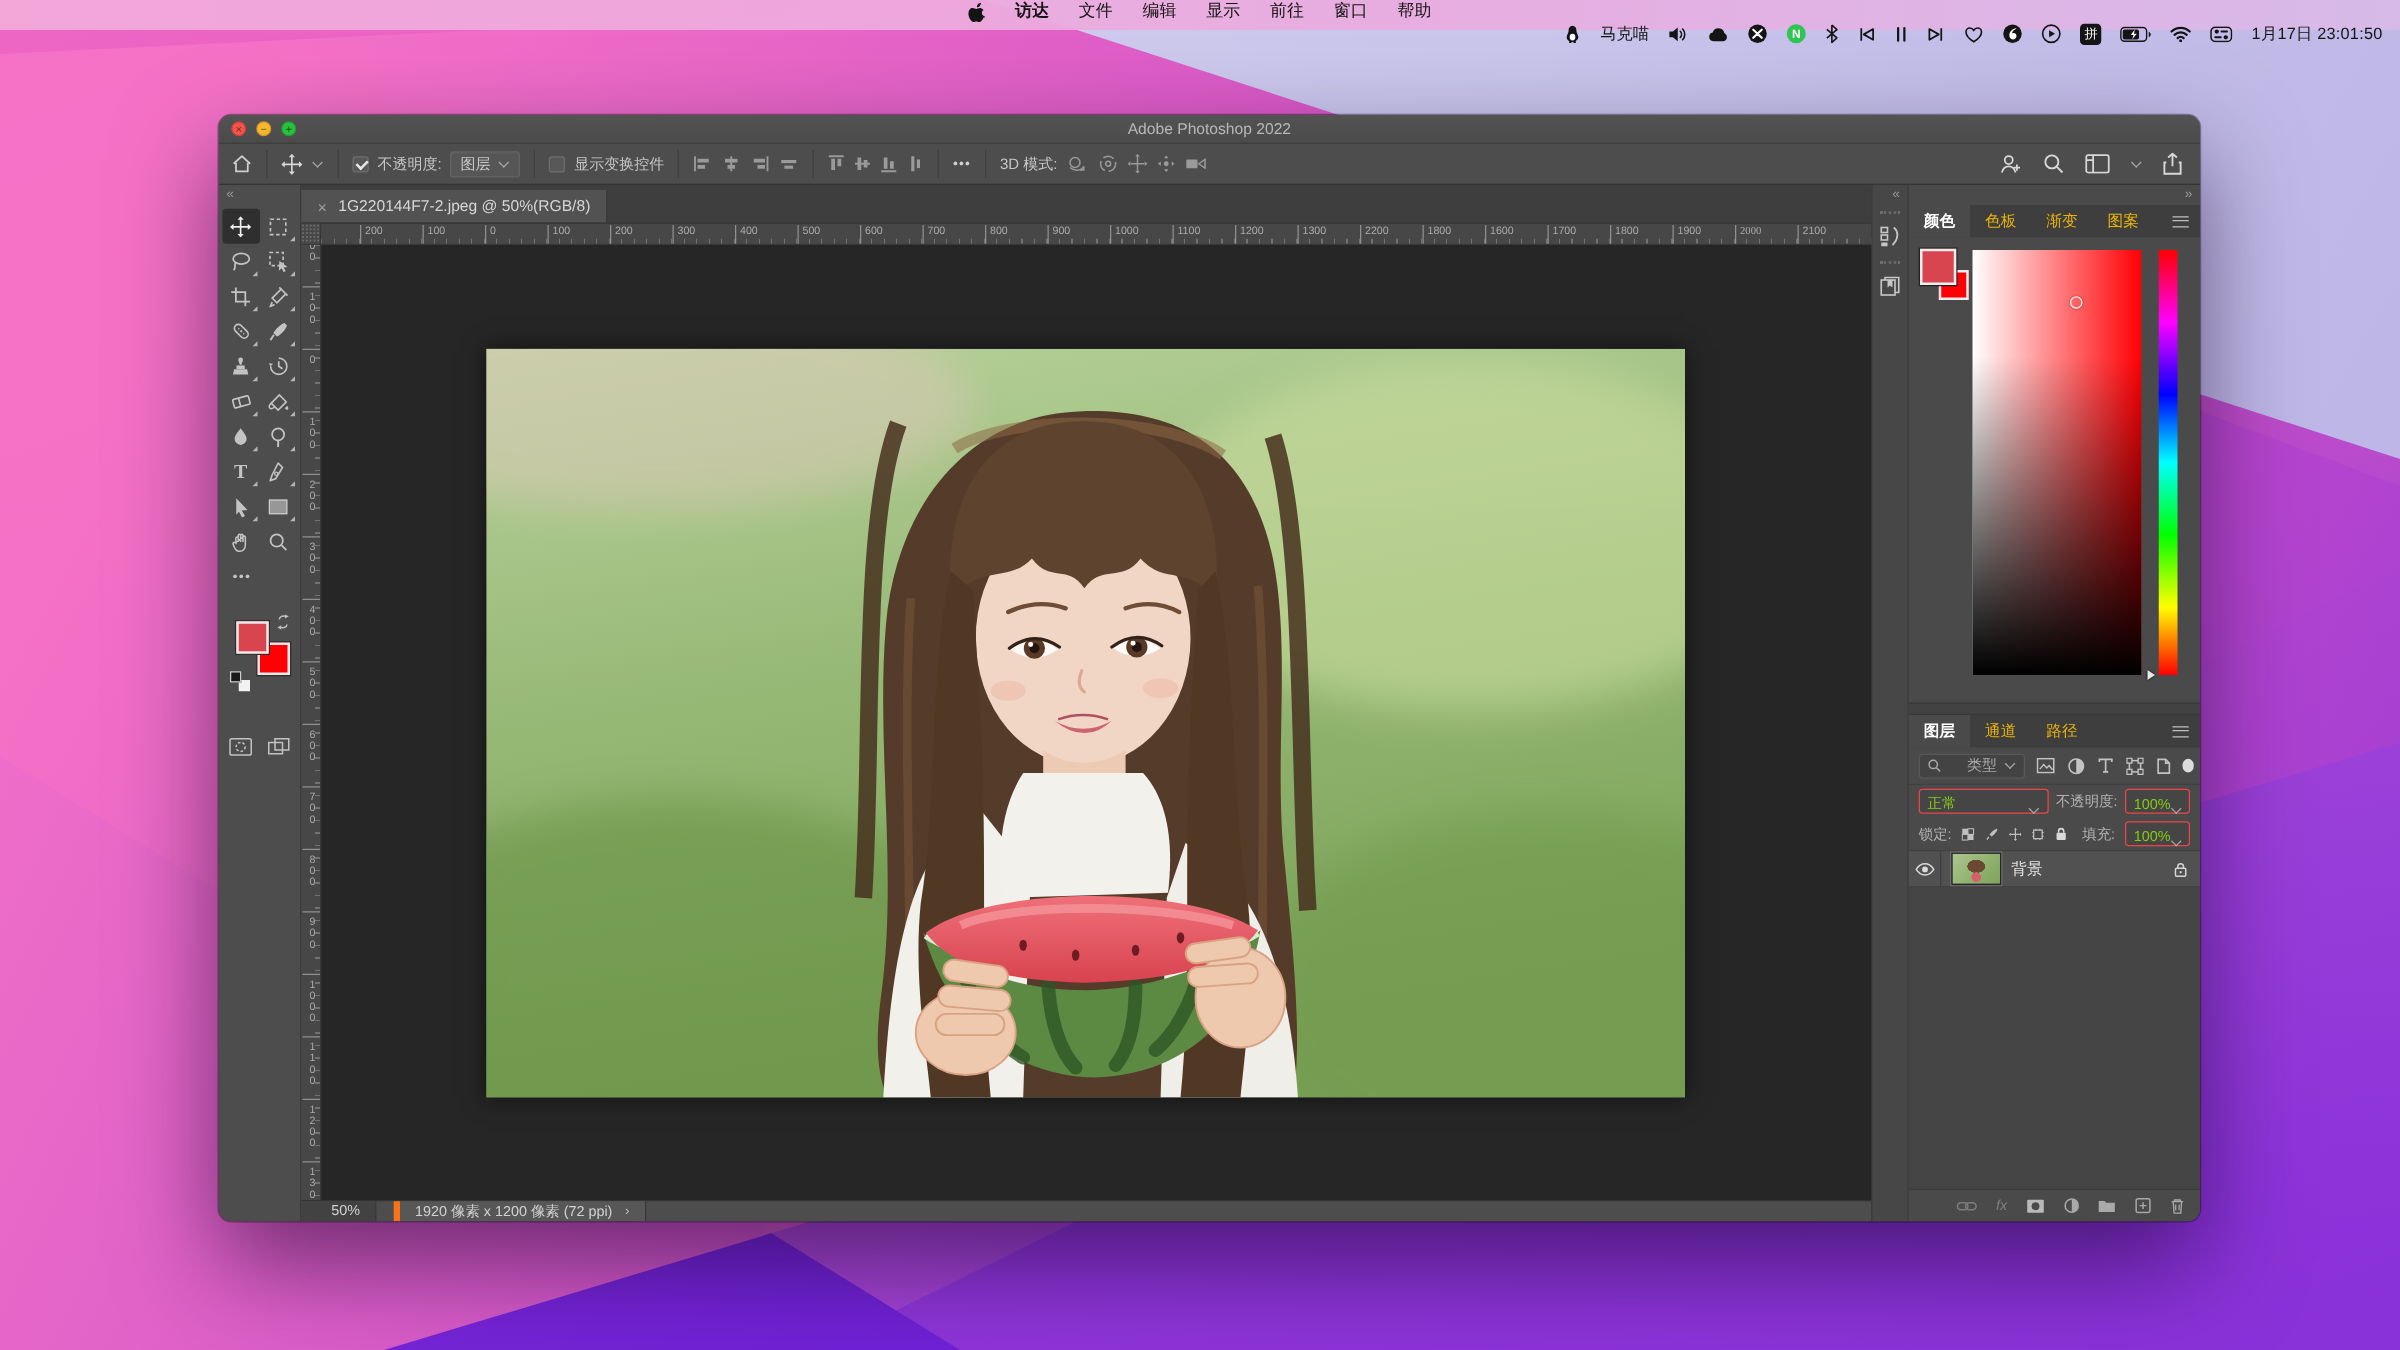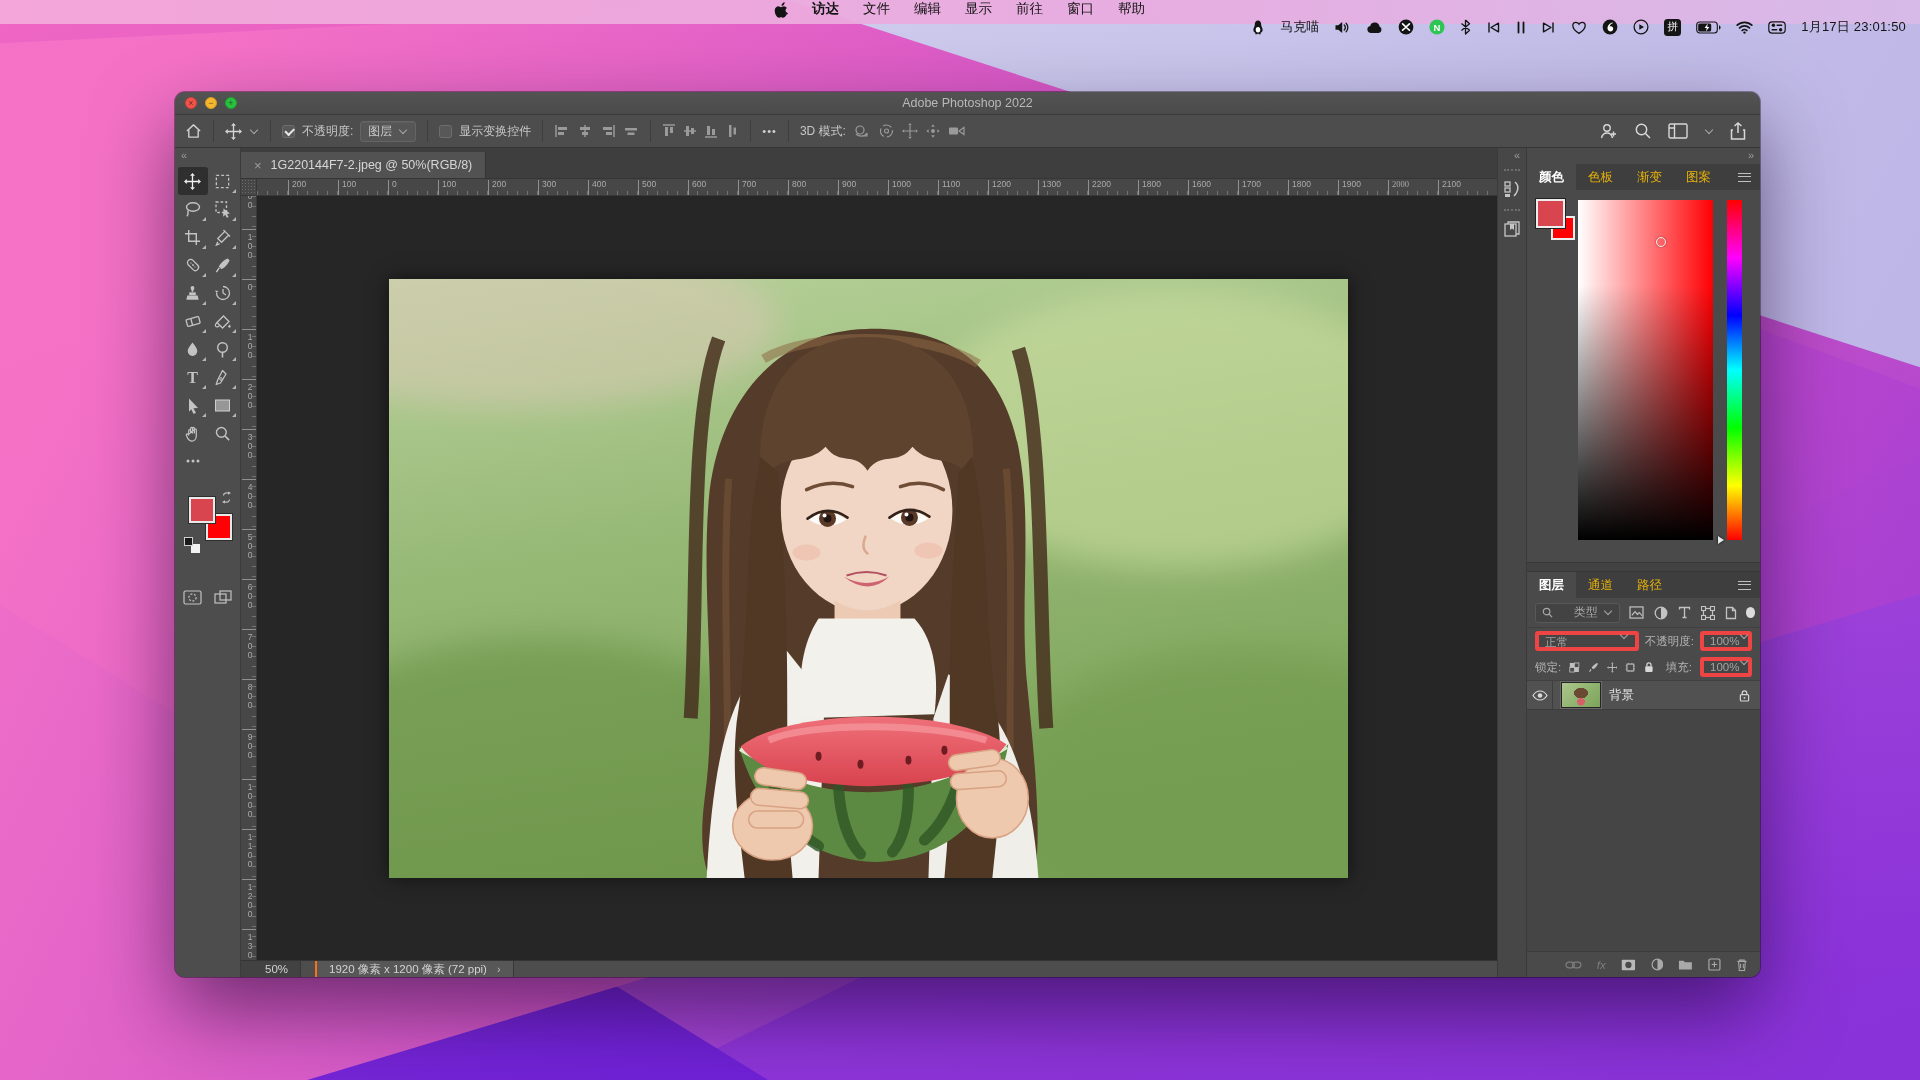--- a/index.html
+++ b/index.html
@@ -93,21 +93,21 @@
   .view { flex:1; display:flex; position:relative; }
   .vruler { width:16px; background:#474747; border-right:1px solid #383838; position:relative; overflow:hidden;
      background-image:repeating-linear-gradient(to bottom, rgba(150,150,150,.55) 0 1px, transparent 1px 10px);
      background-size:4px 100%; background-repeat:no-repeat; background-position:100% 0; }
   .rv-label { position:absolute; left:1px; width:14px; border-top:1px solid #909090; font-size:8.5px; color:#ababab;
      writing-mode:vertical-rl; text-orientation:upright; letter-spacing:-1px; padding-top:2px; line-height:12px; }
   .pasteboard { flex:1; background:#262626; position:relative; }
   .canvas { position:absolute; left:132px; top:83px; width:959px; height:599px; box-shadow:0 0 18px rgba(0,0,0,.55); }
   .statusbar { height:17px; background:#4d4d4d; border-top:1px solid #343434; display:flex; align-items:center; font-size:11.5px; color:#d2d2d2; }
   .zoombox { height:100%; display:flex; align-items:center; background:#424242; padding:0 12px 0 24px; border-right:1px solid #383838; }
-  .infobox { height:100%; display:flex; align-items:center; gap:10px; background:#575757; padding:0 12px; margin-left:14px; border-left:2px solid #f97316; border-right:1px solid #383838; }
+  .infobox { height:100%; display:flex; align-items:center; gap:10px; background:#575757; padding:0 12px; margin-left:14px; border-left:5px solid #f97316; border-right:1px solid #383838; }
   .infobox .c { color:#bdbdbd; font-size:11px; }
 
   
   .dock { width:30px; background:#474747; border-left:1px solid #3a3a3a; border-right:1px solid #3a3a3a; display:flex; flex-direction:column; align-items:center; }
   .dock .strip { width:100%; }
   .grip { width:16px; border-top:2px dotted #6e6e6e; margin:5px 0 3px; }
   .dock-btn { width:26px; height:30px; display:flex; align-items:center; justify-content:center; color:#c6c6c6; }
 
   
   .panels { width:233px; background:#4a4a4a; display:flex; flex-direction:column; }
@@ -128,21 +128,21 @@
   .hue-arrow { position:absolute; left:191px; top:346px; width:0; height:0; border-top:4px solid transparent; border-bottom:4px solid transparent; border-left:6px solid #e8e8e8; filter:drop-shadow(0 0 1px #000); }
   .pgap { height:10px; background:#424242; border-top:1px solid #383838; border-bottom:1px solid #383838; flex:0 0 auto; }
 
   .lay-body { flex:1; display:flex; flex-direction:column; min-height:0; }
   .frow { height:30px; display:flex; align-items:center; gap:9px; padding:0 8px; border-bottom:1px solid #404040; flex:0 0 auto; }
   .filterbox { display:flex; align-items:center; gap:5px; background:#434343; border:1px solid #585858; border-radius:3px; height:20px; padding:0 6px; width:97px; color:#a9a9a9; }
   .filterbox .lbl { flex:1; font-size:12px;text-align:right; }
   .ficons { display:flex; align-items:center; gap:10px; color:#c3c3c3; }
   .ftoggle { width:11px; height:11px; border-radius:50%; background:#dcdcdc; margin-left:auto; margin-right:-3px; box-shadow:inset 0 0 0 2px #9a3a3a00; }
   .brow { height:26px; display:flex; align-items:center; gap:6px; padding:0 8px; flex:0 0 auto; }
-  .selbox { display:flex; align-items:flex-start; background:#454545; border:4px solid #ef4444; border-radius:3px; height:20px; padding:0 6px; color:#a3a3a3; }
+  .selbox { display:flex; align-items:flex-end; background:#454545; border:1px solid #ef4444; border-radius:3px; height:20px; padding:0 6px; color:#84cc16; }
   .selbox .v { flex:1; font-size:11.5px; }
   .plabel { font-size:11.5px; color:#b3b3b3; white-space:nowrap; }
   .lrow { height:26px; display:flex; align-items:center; gap:8px; padding:0 8px; flex:0 0 auto; color:#c0c0c0; }
   .layer { height:30px; background:#515151; border-top:1px solid #404040; border-bottom:1px solid #3c3c3c; display:flex; align-items:center; flex:0 0 auto; }
   .eyecell { width:26px; align-self:stretch; display:flex; align-items:center; justify-content:center; border-right:1px solid #3e3e3e; color:#dadada; }
   .thumb { width:40px; height:26px; margin:0 8px; border:1px solid #252525; outline:1px solid #6a6a6a;
      background:
        radial-gradient(circle at 50% 78%, #d5606a 0 14%, transparent 15%),
        radial-gradient(ellipse at 50% 42%, #6b4a33 0 26%, transparent 27%),
        linear-gradient(135deg,#aec68f 0%, #8fb36e 55%, #7ea35c 100%); }

